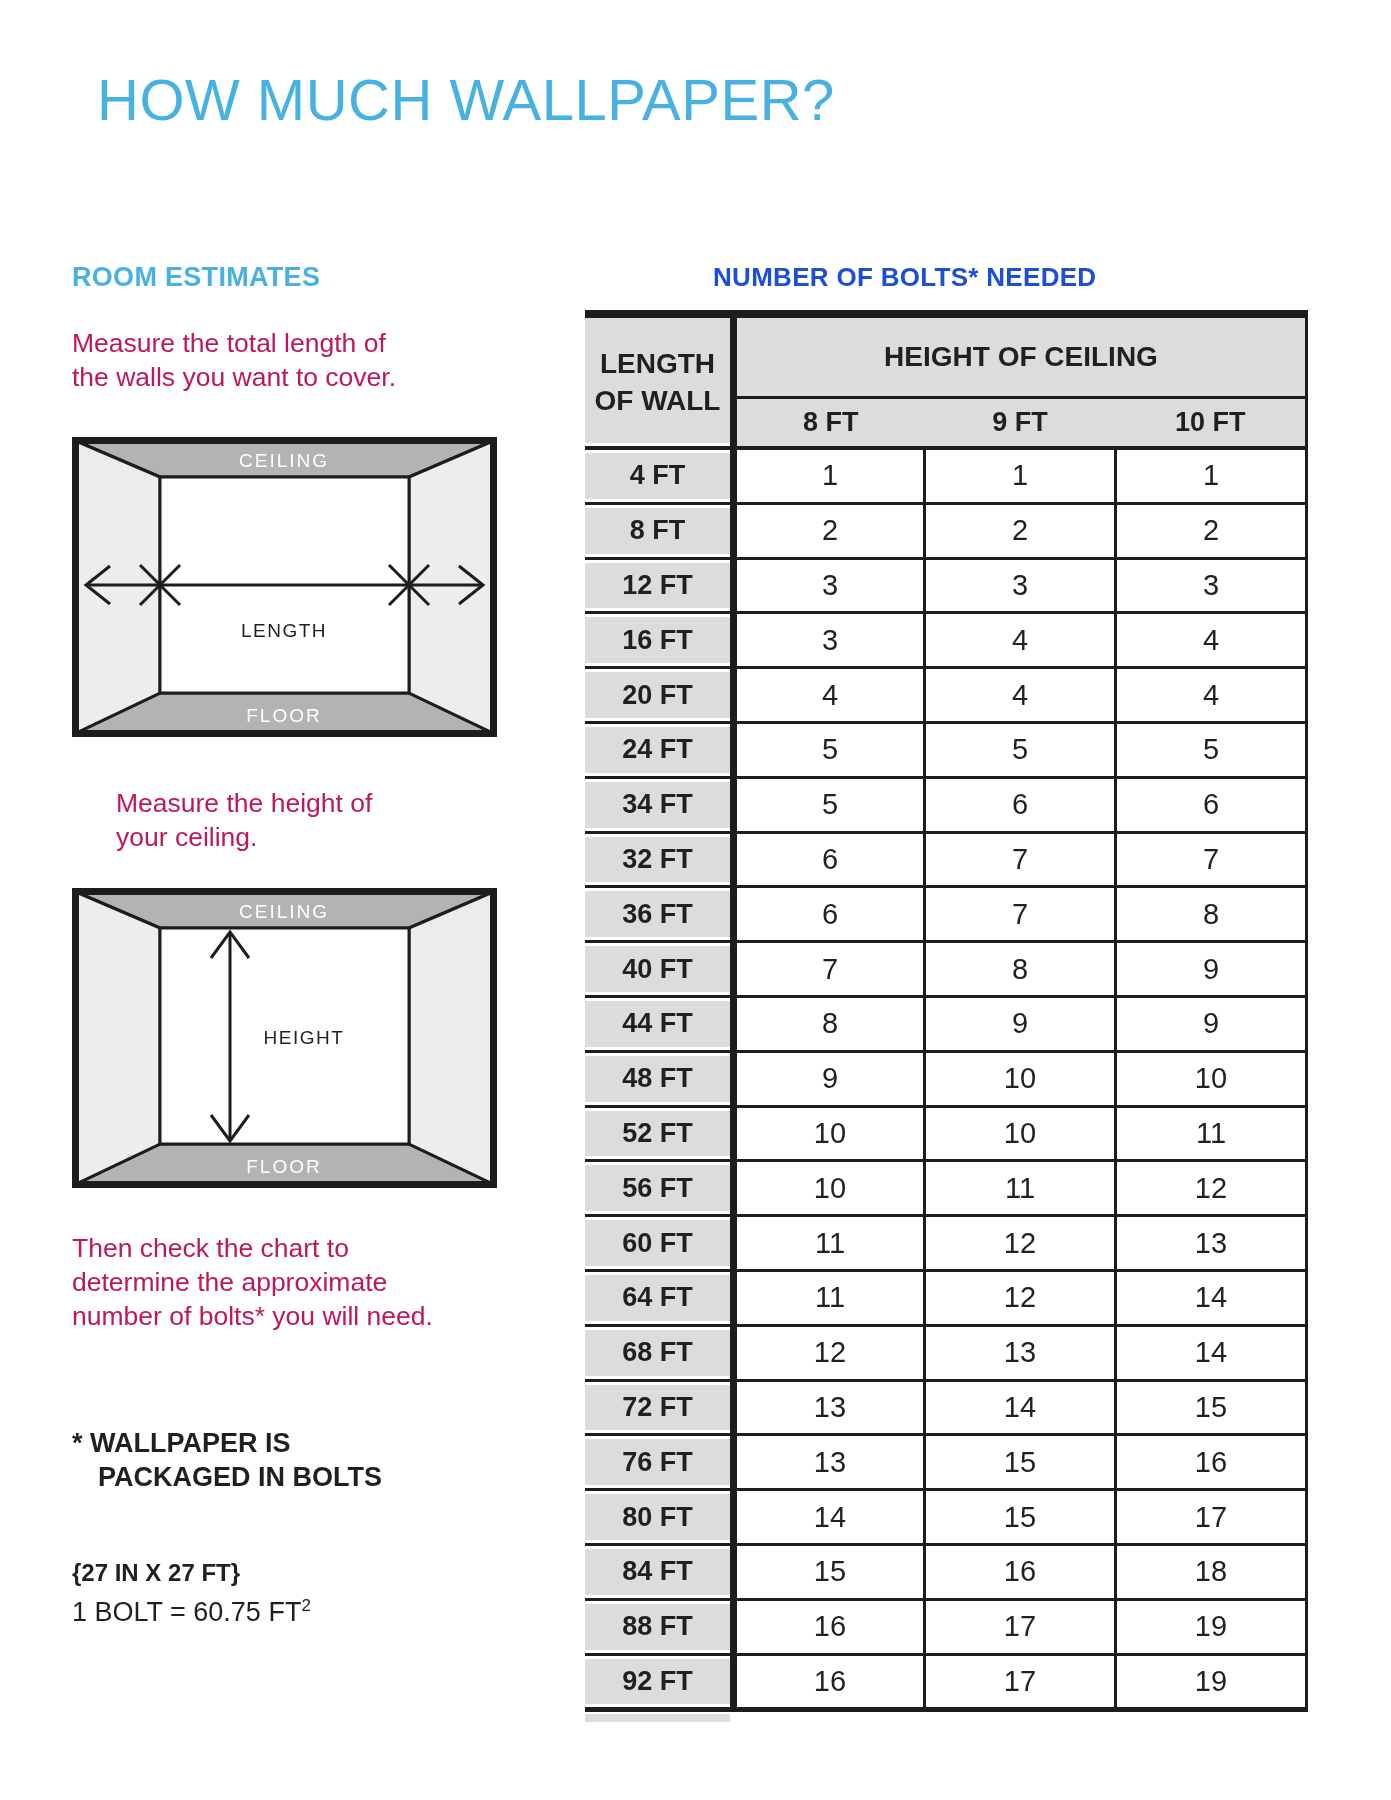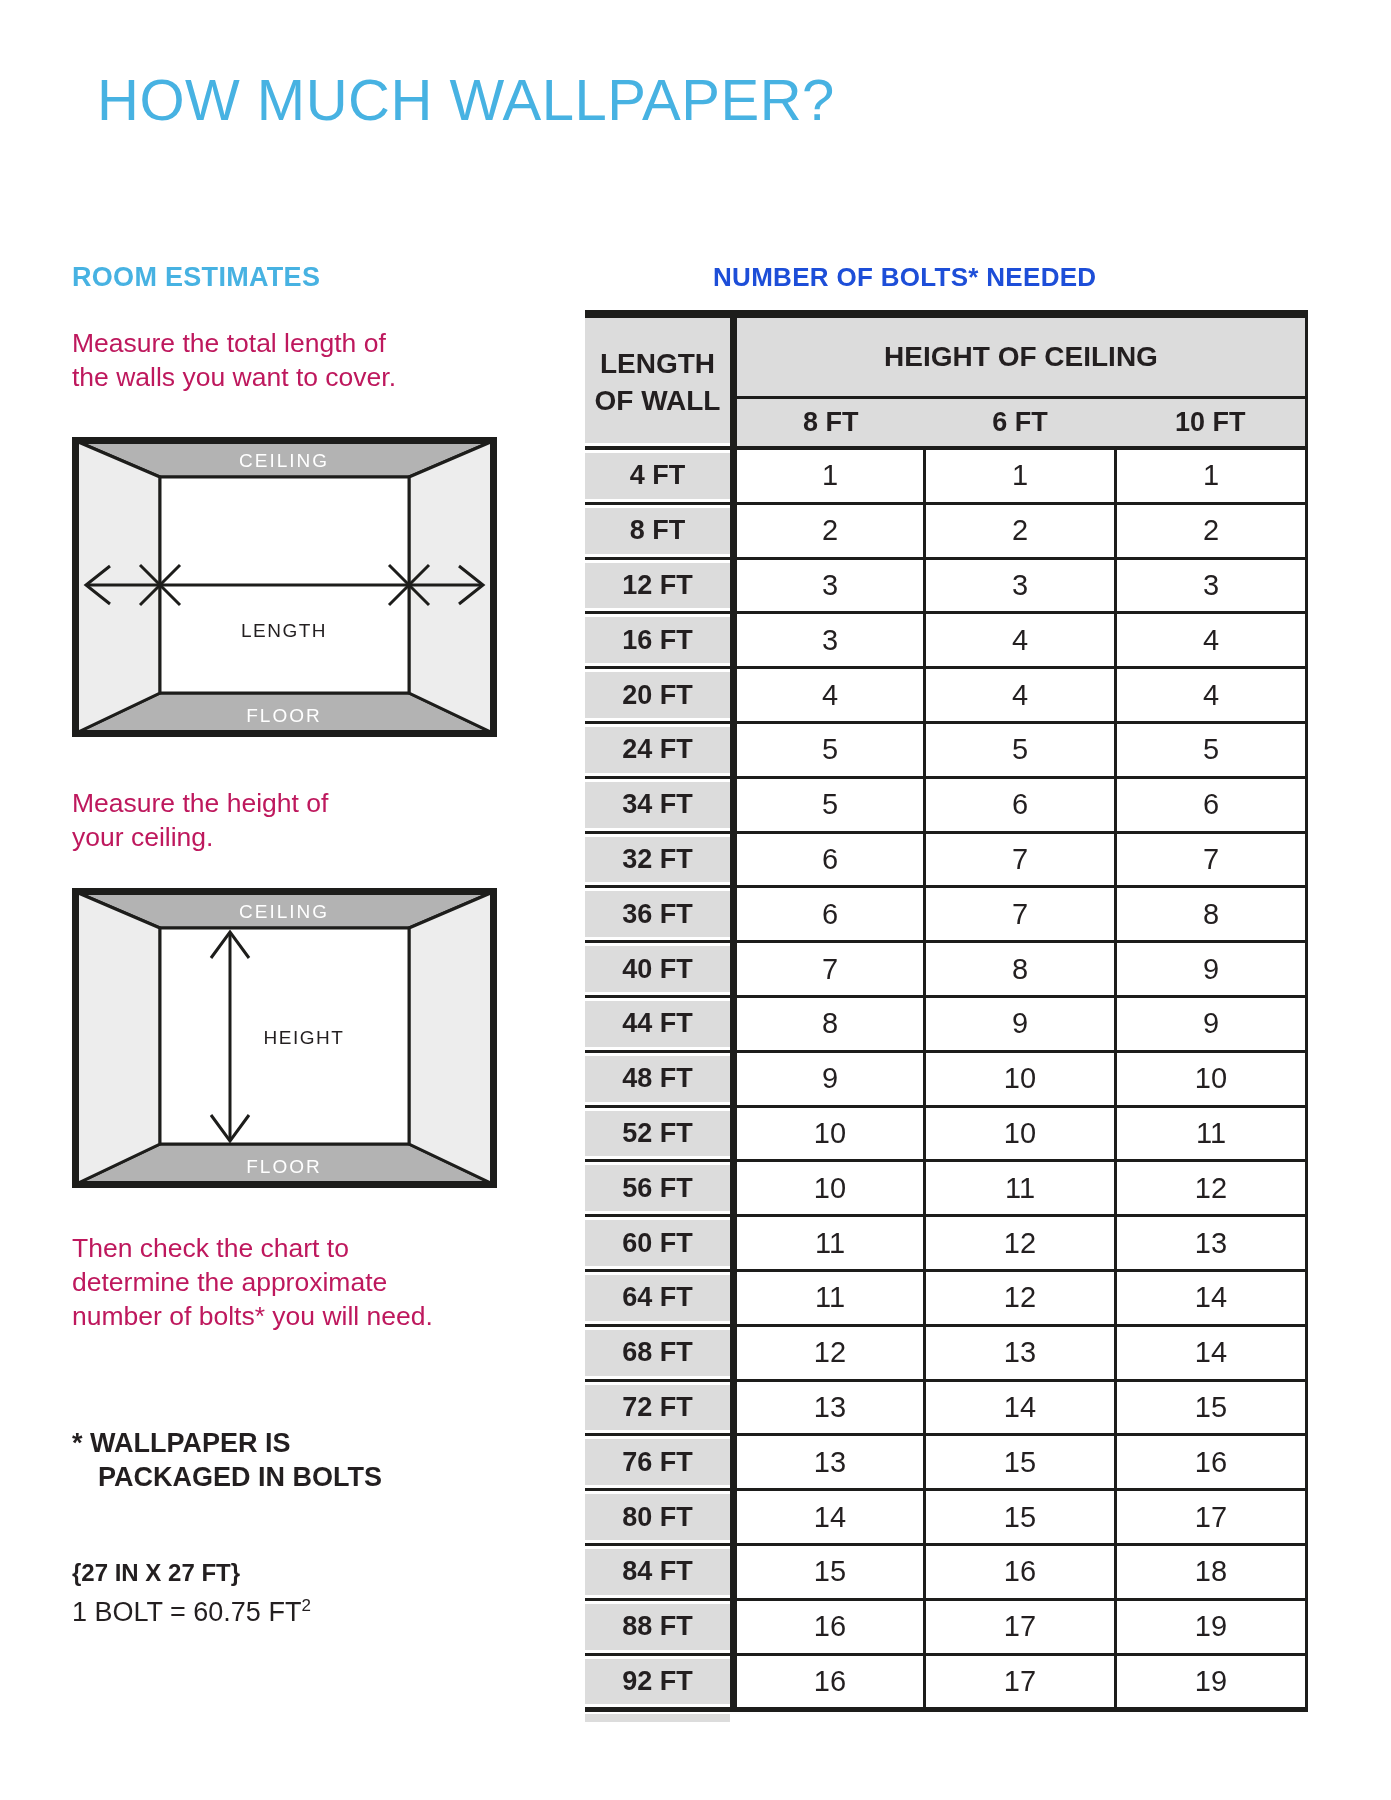--- a/index.html
+++ b/index.html
@@ -19,21 +19,21 @@
   .section-heading {
     left:72px; top:262px;
     font-size:27px; font-weight:bold; color:#47b2e2;
     letter-spacing:0.3px;
   }
   .step-text {
     left:72px; font-size:26.5px; line-height:34px;
     white-space:pre-line; color:#be185d;
   }
   .step1 { top:326px; }
-  .step2 { top:786px; }
+  .step2 { top:786px;margin-left:44px; }
   .step3 { top:1231px; }
 
   .diagram { left:72px; width:337px; height:300px; }
   .diagram1 { top:437px; }
   .diagram2 { top:888px; }
   .diagram svg { display:block; }
   .diag-surface-label {
     fill:#ffffff; font-size:19px; letter-spacing:2px;
     font-family:"Liberation Sans", sans-serif;
   }
@@ -171,21 +171,21 @@
 
 <table class="bolts-table">
   <thead>
     <tr>
       <th class="col1-hdr" rowspan="2">LENGTH
 OF WALL</th>
       <th class="group-hdr" colspan="3">HEIGHT OF CEILING</th>
     </tr>
     <tr>
       <th class="sub-hdr">8 FT</th>
-      <th class="sub-hdr">6 FT</th>
+      <th class="sub-hdr">9 FT</th>
       <th class="sub-hdr">10 FT</th>
     </tr>
   </thead>
   <tbody>
       <tr>
         <th>4 FT</th>
         <td>1</td>
         <td>1</td>
         <td>1</td>
       </tr>

